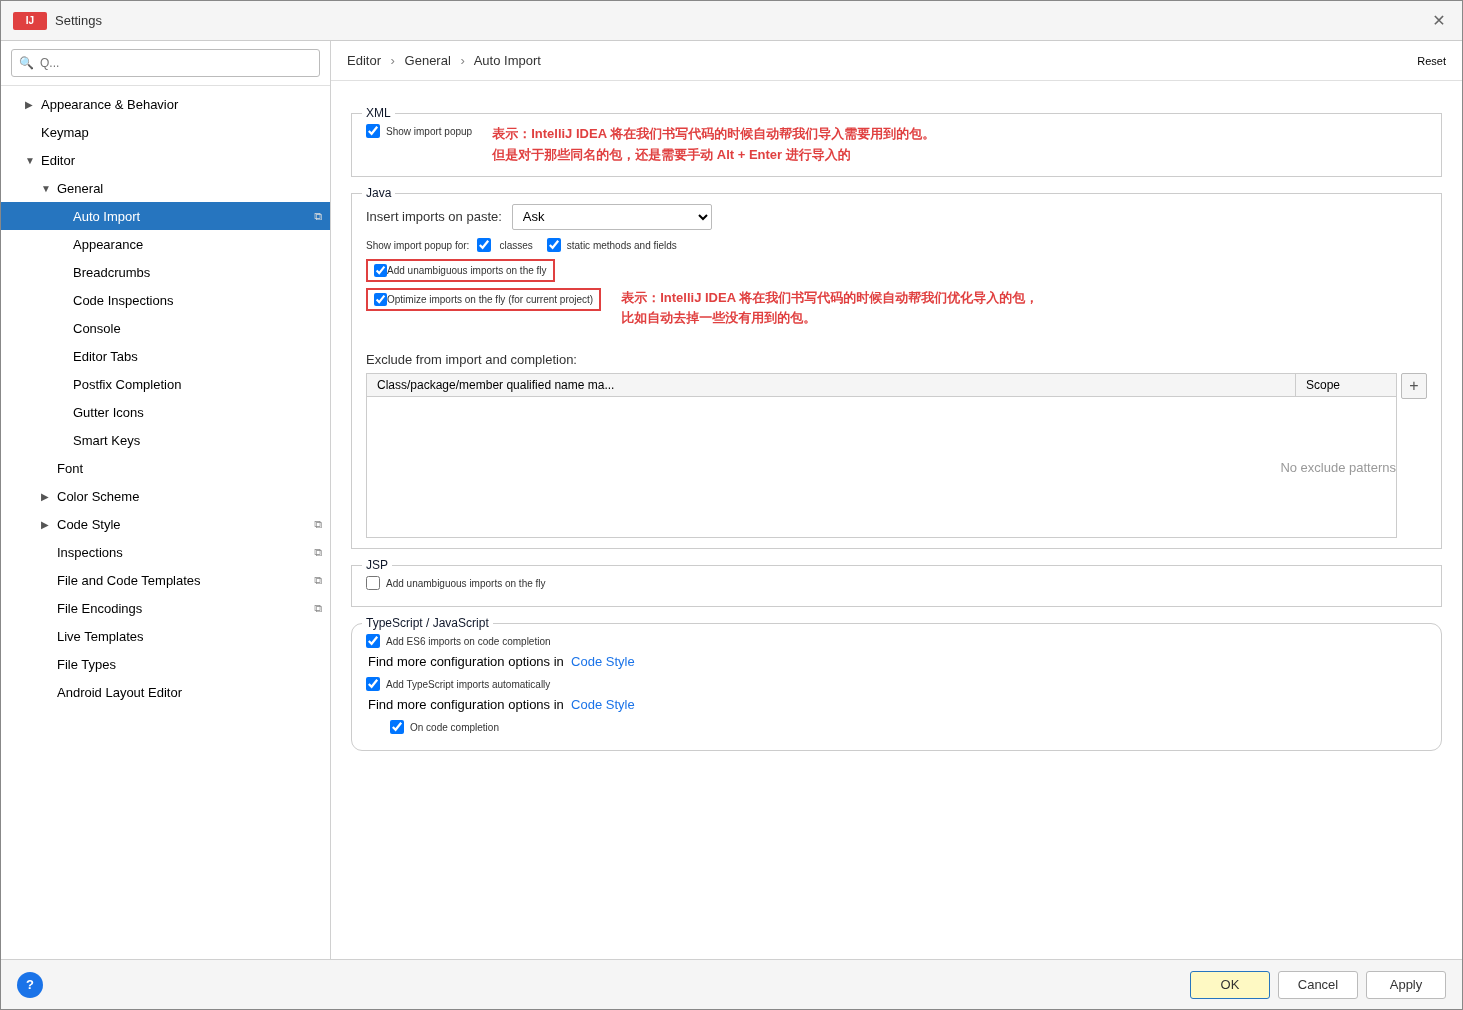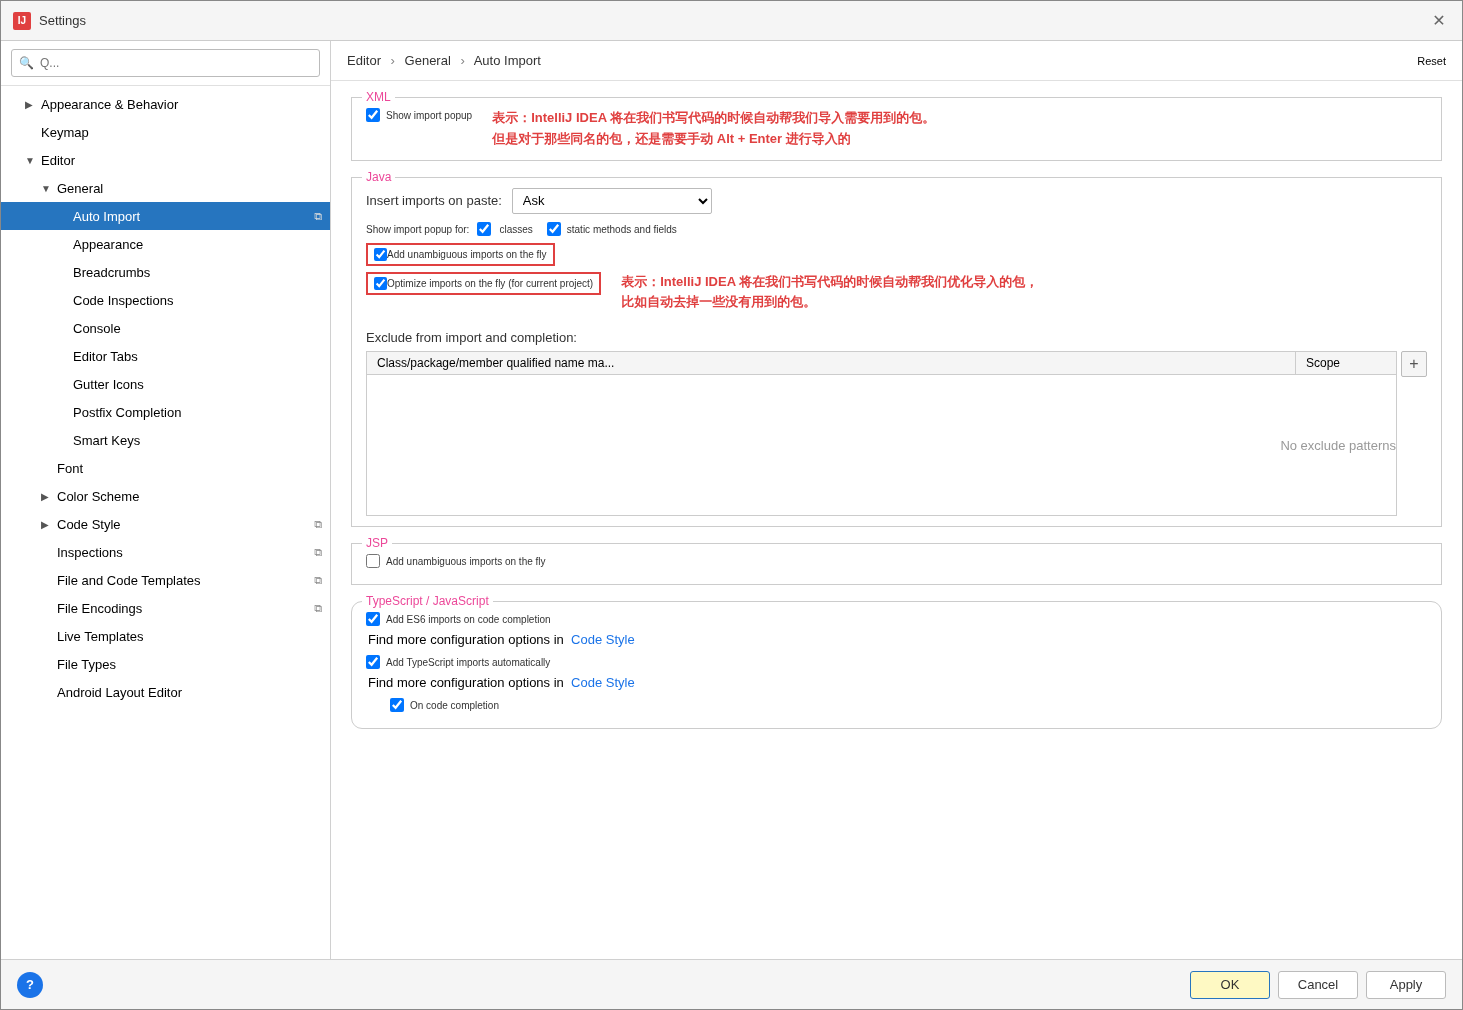--- a/index.html
+++ b/index.html
@@ -24,21 +24,21 @@
       justify-content: space-between;
     }
 
     .title-bar-left {
       display: flex;
       align-items: center;
       gap: 8px;
     }
 
     .title-bar-icon {
-      width: 18px;
+      width: 34px;
       height: 18px;
       background: #e04040;
       border-radius: 2px;
       display: flex; align-items: center; justify-content: center;
       font-size: 10px; color: white; font-weight: bold;
     }
 
     .title-bar-title {
       font-size: 13px;
       color: #333;
@@ -146,20 +146,21 @@
       color: #ddd;
     }
 
     
     .right-panel {
       flex: 1;
       display: flex;
       flex-direction: column;
       overflow: hidden;
       background: #fff;
+      gap: 16px;
     }
 
     .right-header {
       height: 40px;
       border-bottom: 1px solid #e0e0e0;
       display: flex;
       align-items: center;
       padding: 0 16px;
       justify-content: space-between;
     }
@@ -195,21 +196,21 @@
       position: relative;
     }
 
     .section-group-title {
       position: absolute;
       top: -8px;
       left: 10px;
       background: white;
       padding: 0 4px;
       font-size: 12px;
-      color: #ec4899;
+      color: #0f172a;
     }
 
     .form-row {
       display: flex;
       align-items: center;
       margin-bottom: 8px;
     }
 
     .form-label {
       font-size: 13px;
@@ -393,26 +394,26 @@
           <span class="label">Console</span>
         </div>
 
         <div class="tree-item indent3">
           <span class="arrow"></span>
           <span class="label">Editor Tabs</span>
         </div>
 
         <div class="tree-item indent3">
           <span class="arrow"></span>
+          <span class="label">Postfix Completion</span>
+        </div>
+
+        <div class="tree-item indent3">
+          <span class="arrow"></span>
           <span class="label">Gutter Icons</span>
-        </div>
-
-        <div class="tree-item indent3">
-          <span class="arrow"></span>
-          <span class="label">Postfix Completion</span>
         </div>
 
         <div class="tree-item indent3">
           <span class="arrow"></span>
           <span class="label">Smart Keys</span>
         </div>
 
         <div class="tree-item indent2">
           <span class="arrow"></span>
           <span class="label">Font</span>
@@ -528,21 +529,21 @@
                 <input type="checkbox" id="java-optimize" checked="" style="">
                 <label for="java-optimize" class="checkbox-label">Optimize imports on the fly (for current project)</label>
               </div>
             </div>
             <div style="color:#e04040; font-size:13px; font-weight:bold; line-height:1.6; flex:1;">
               表示：IntelliJ IDEA 将在我们书写代码的时候自动帮我们优化导入的包，<br>
               比如自动去掉一些没有用到的包。
             </div>
           </div>
 
-          <div style="margin-top:17px;">
+          <div style="margin-top:23px;">
             <div class="form-label" style="margin-bottom:6px;">Exclude from import and completion:</div>
             <div style="display:flex; align-items:stretch;">
               <div style="flex:1; border:1px solid #ccc;">
                 <div style="display:flex; background:#f5f5f5; border-bottom:1px solid #ccc;">
                   <div style="flex:1; padding:4px 10px; font-size:12px; border-right:1px solid #ccc;">Class/package/member qualified name ma...</div>
                   <div style="flex:0 0 100px; padding:4px 10px; font-size:12px;">Scope</div>
                 </div>
                 <div style="min-height:140px; display:flex; align-items:center; justify-content:flex-end;">
                   <span style="color:#999; font-size:13px;">No exclude patterns</span>
                 </div>

